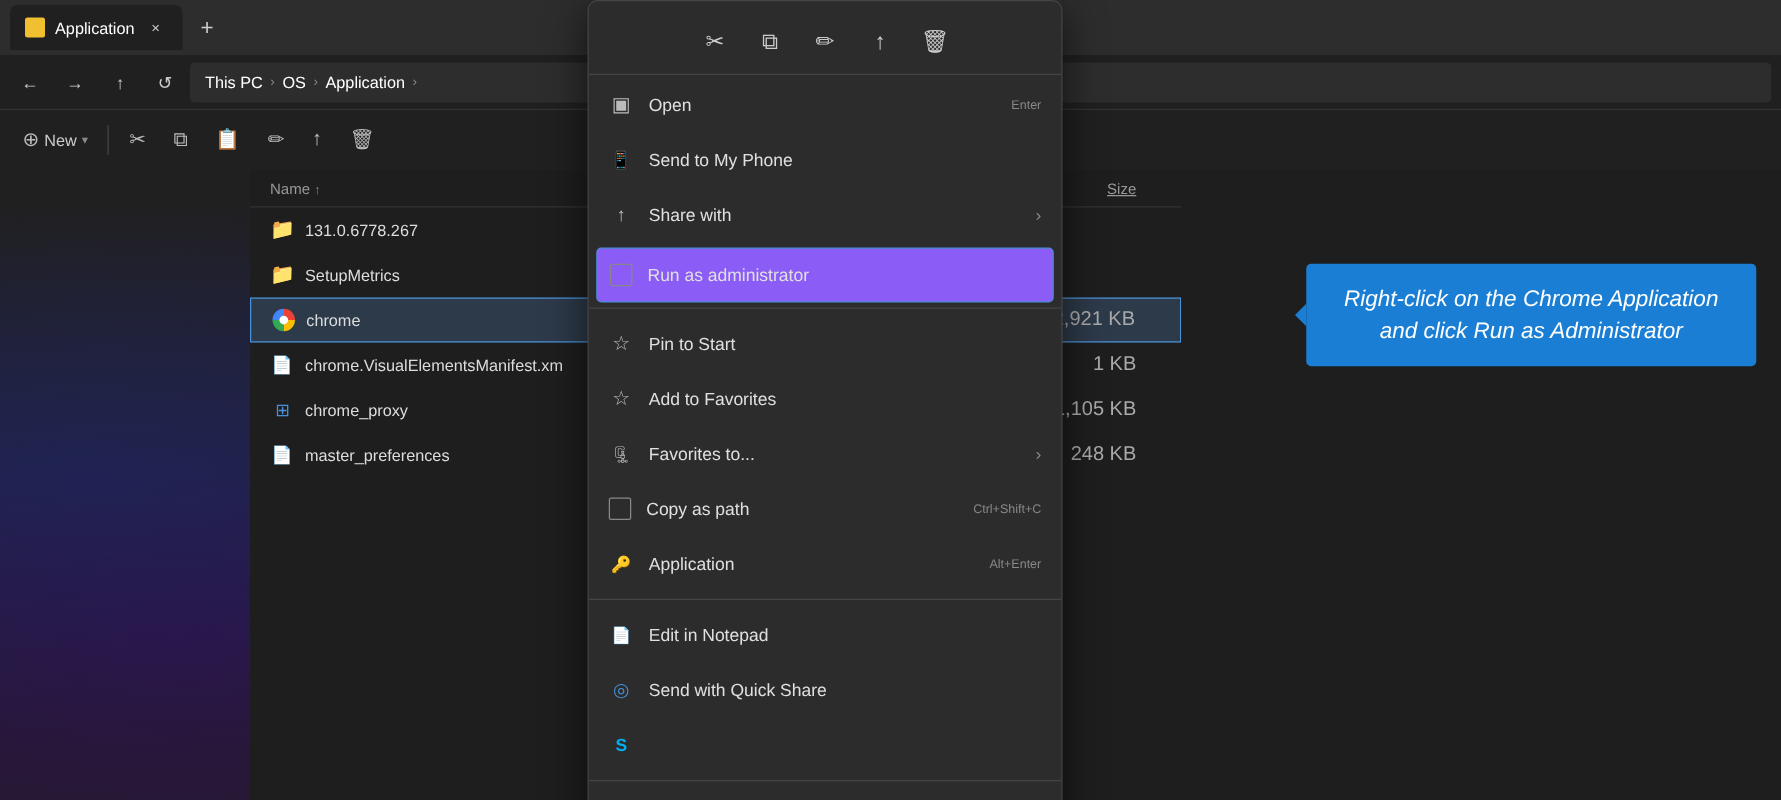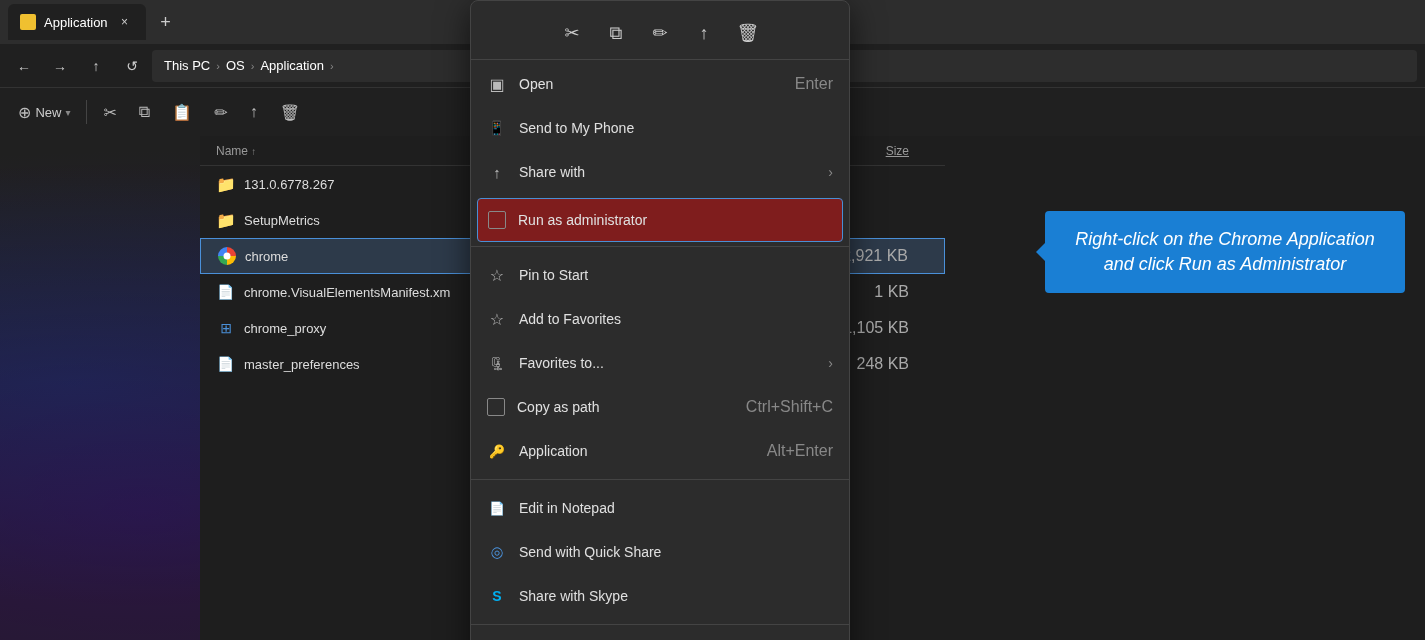--- a/index.html
+++ b/index.html
@@ -293,38 +293,38 @@
       align-items: center;
       padding: 0 16px;
       height: 44px;
       color: #e0e0e0;
       font-size: 14px;
       cursor: pointer;
       gap: 12px;
       position: relative;
     }
     .ctx-item.highlighted {
-      background: #7f1d1d;
+      background: #8b5cf6;
       border: 1px solid #4a8fd4;
       border-radius: 4px;
       margin: 2px 6px;
       padding: 4px 10px;
     }
     .ctx-item .ctx-item-icon {
       width: 20px;
       height: 20px;
       display: flex;
       align-items: center;
       justify-content: center;
       color: #bbb;
       font-size: 16px;
       flex-shrink: 0;
     }
     .ctx-item .ctx-item-label { flex: 1; }
-    .ctx-item .ctx-item-shortcut { color: #888; font-size: 16px; }
+    .ctx-item .ctx-item-shortcut { color: #888; font-size: 10px; }
     .ctx-item .ctx-item-arrow { color: #888; font-size: 14px; }
     .ctx-divider {
       height: 1px;
       background: #444;
       margin: 4px 0;
     }
     .ctx-section {
       padding: 2px 0;
     }
 
@@ -539,21 +539,20 @@
       <div class="ctx-item">
         <span class="ctx-item-icon" style="font-size:13px;">📄</span>
         <span class="ctx-item-label">Edit in Notepad</span>
       </div>
       <div class="ctx-item">
         <span class="ctx-item-icon" style="font-size:15px; color:#4a90d9;">◎</span>
         <span class="ctx-item-label">Send with Quick Share</span>
       </div>
       <div class="ctx-item">
         <span class="ctx-item-icon" style="font-size:14px; color:#00aff0; font-weight:bold;">S</span>
-        <span class="ctx-item-label">Share with Skype</span>
       </div>
     </div>
 
     <div class="ctx-divider"></div>
 
     <div class="ctx-section">
       <div class="ctx-item">
         
         
       </div>

